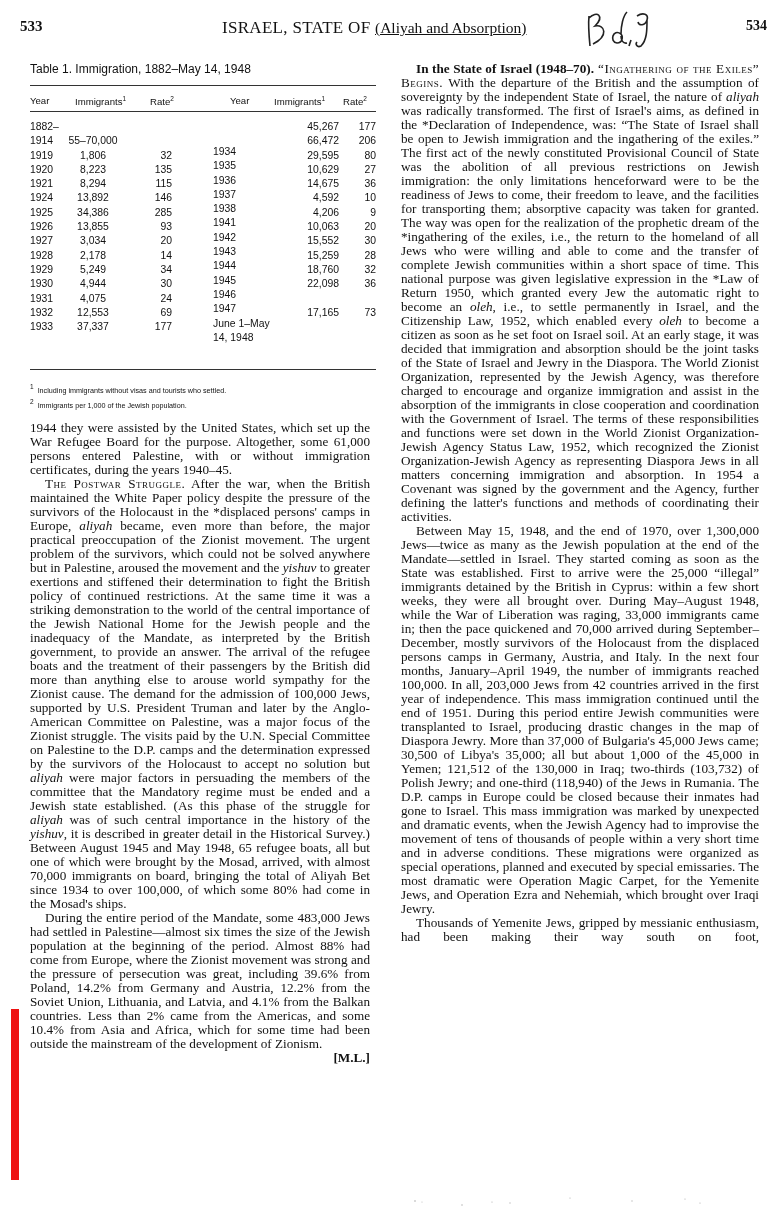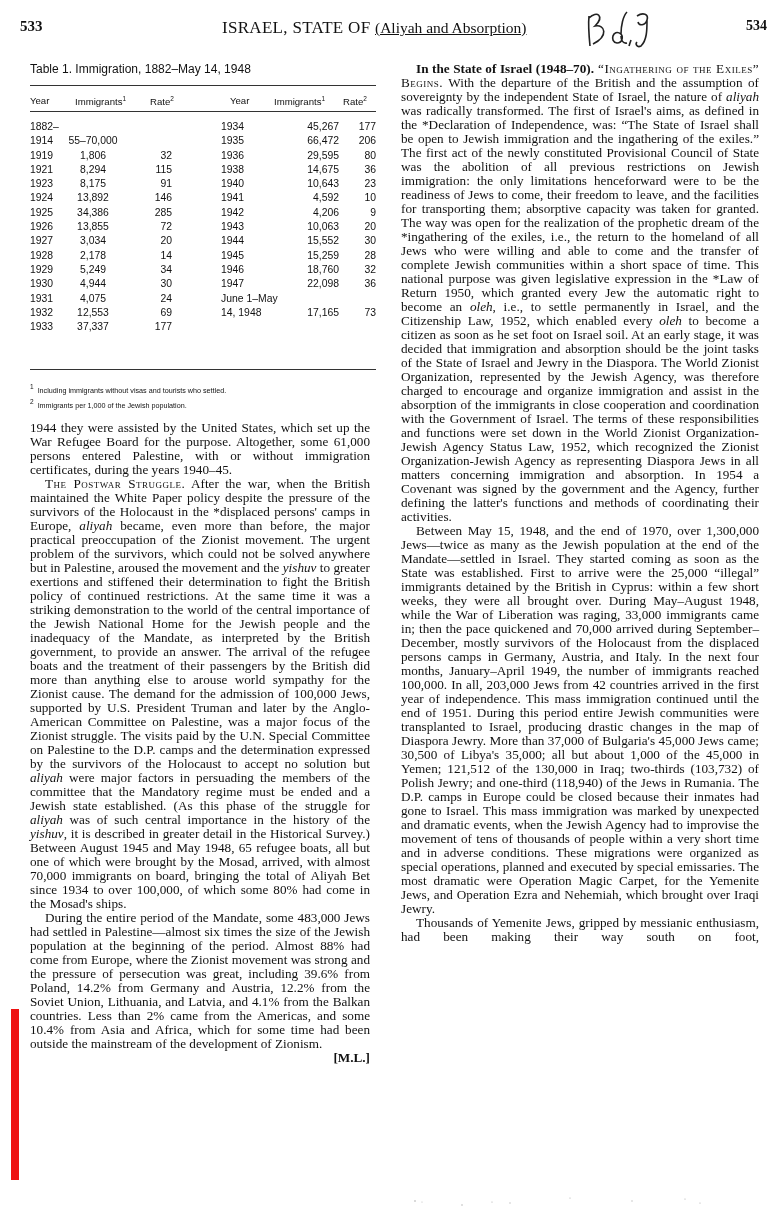--- a/index.html
+++ b/index.html
@@ -22,21 +22,21 @@
 
     
     .tbl-title { position: absolute; left: 30px; top: 62px; font-family: "Liberation Sans", sans-serif; font-size: 12px; }
     .rule { position: absolute; left: 30px; width: 346px; height: 1.2px; background: #333; }
     .table { position: absolute; left: 30px; top: 95px; width: 346px; font-family: "Liberation Sans", sans-serif; font-size: 10.4px; }
     .thead { position: absolute; top: 0; left: 0; width: 346px; height: 14px; font-size: 9.6px; }
     .thead span, .trow span { position: absolute; white-space: nowrap; }
     .c-year1 { left: 0px; }
     .c-imm1 { left: 26px; width: 74px; text-align: center; }
     .c-rate1 { left: 112px; width: 30px; text-align: right; }
-    .c-year2 { left: 191px; }
+    .c-year2 { left: 183px; margin-top: 25px; }
     .c-imm2 { left: 237px; width: 72px; text-align: right; }
     .c-rate2 { left: 313px; width: 33px; text-align: right; }
     .thead .h-year1 { left: 0; }
     .thead .h-imm1 { left: 45px; }
     .thead .h-rate1 { left: 120px; }
     .thead .h-year2 { left: 200px; }
     .thead .h-imm2 { left: 244px; }
     .thead .h-rate2 { left: 313px; }
     sup { font-size: 6.5px; vertical-align: 4px; }
     .tbody { position: absolute; top: 26px; left: 0; width: 346px; }
@@ -96,55 +96,55 @@
       </div>
       <div class="trow">
         <span class="c-year1">1919</span>
         <span class="c-imm1">1,806</span>
         <span class="c-rate1">32</span>
         <span class="c-year2">1936</span>
         <span class="c-imm2">29,595</span>
         <span class="c-rate2">80</span>
       </div>
       <div class="trow">
+        <span class="c-year1">1920</span>
+        <span class="c-imm1">8,223</span>
+        <span class="c-rate1">135</span>
+        <span class="c-year2">1937</span>
+        <span class="c-imm2">10,629</span>
+        <span class="c-rate2">27</span>
+      </div>
+      <div class="trow">
         <span class="c-year1">1921</span>
         <span class="c-imm1">8,294</span>
         <span class="c-rate1">115</span>
         <span class="c-year2">1938</span>
         <span class="c-imm2">14,675</span>
         <span class="c-rate2">36</span>
       </div>
       <div class="trow">
-        <span class="c-year1">1923</span>
-        <span class="c-imm1">8,175</span>
-        <span class="c-rate1">91</span>
-        <span class="c-year2">1940</span>
-        <span class="c-imm2">10,643</span>
-        <span class="c-rate2">23</span>
-      </div>
-      <div class="trow">
         <span class="c-year1">1924</span>
         <span class="c-imm1">13,892</span>
         <span class="c-rate1">146</span>
         <span class="c-year2">1941</span>
         <span class="c-imm2">4,592</span>
         <span class="c-rate2">10</span>
       </div>
       <div class="trow">
         <span class="c-year1">1925</span>
         <span class="c-imm1">34,386</span>
         <span class="c-rate1">285</span>
         <span class="c-year2">1942</span>
         <span class="c-imm2">4,206</span>
         <span class="c-rate2">9</span>
       </div>
       <div class="trow">
         <span class="c-year1">1926</span>
         <span class="c-imm1">13,855</span>
-        <span class="c-rate1">72</span>
+        <span class="c-rate1">93</span>
         <span class="c-year2">1943</span>
         <span class="c-imm2">10,063</span>
         <span class="c-rate2">20</span>
       </div>
       <div class="trow">
         <span class="c-year1">1927</span>
         <span class="c-imm1">3,034</span>
         <span class="c-rate1">20</span>
         <span class="c-year2">1944</span>
         <span class="c-imm2">15,552</span>

